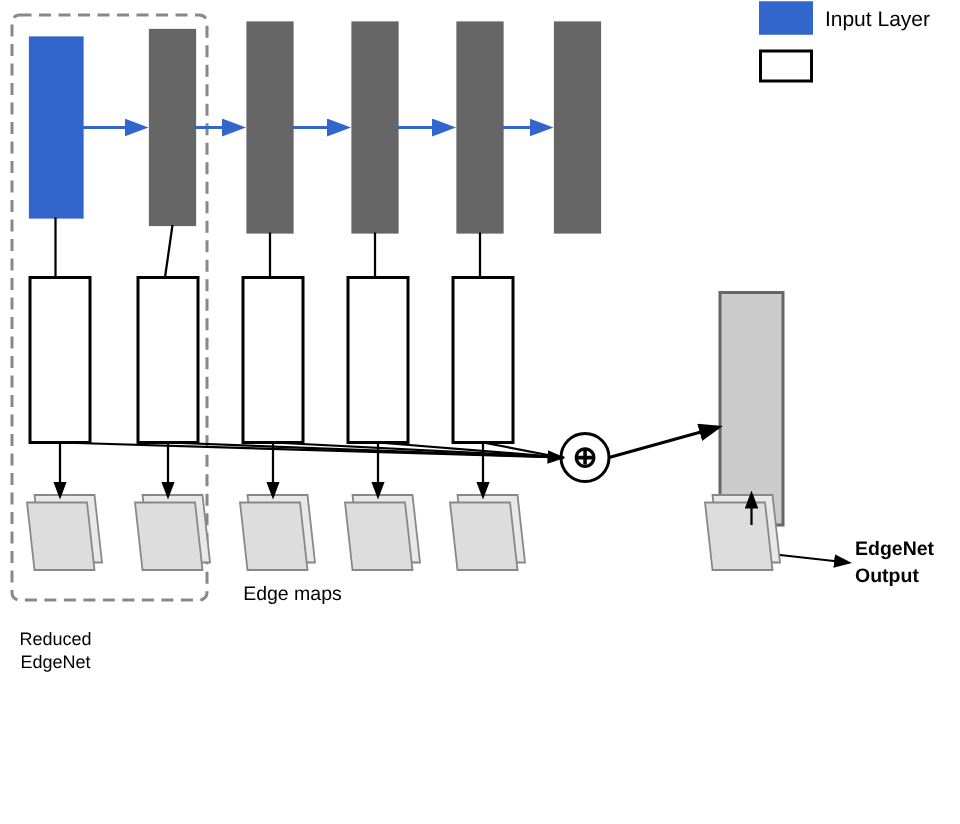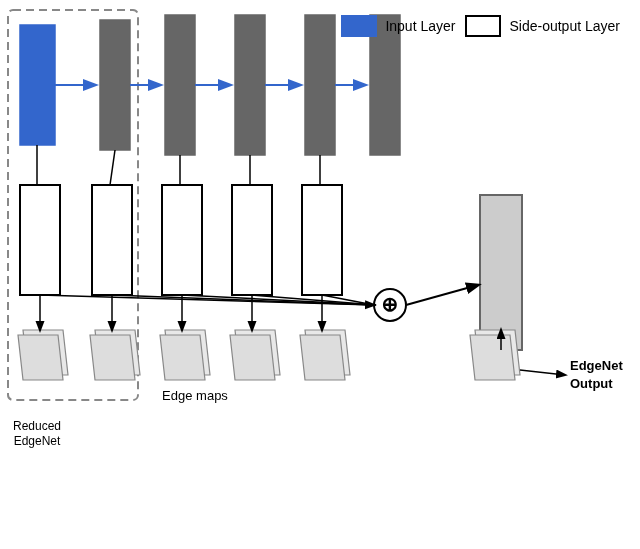--- a/index.html
+++ b/index.html
@@ -18,24 +18,24 @@
       height: 549px;
     }
     svg {
       position: absolute;
       top: 0; left: 0;
       width: 640px;
       height: 549px;
     }
     .legend {
       position: absolute;
-      top: 15px;
+      top: 1px;
       right: 20px;
       display: flex;
-      flex-direction: row;
+      flex-direction: column;
       gap: 10px;
     }
     .legend-item {
       display: flex;
       align-items: center;
       gap: 8px;
       font-size: 14px;
     }
     .legend-box {
       width: 36px;
@@ -160,16 +160,15 @@
 
   </svg>
 
   <div class="legend">
     <div class="legend-item">
       <div class="legend-box" style="background:#3366CC; border:1px solid #3366CC;"></div>
       <span>Input Layer</span>
     </div>
     <div class="legend-item">
       <div class="legend-box" style="background:#FFFFFF; border:2px solid #000000;"></div>
-      <span>Side-output Layer</span>
     </div>
   </div>
 </div>
 
 </body></html>

